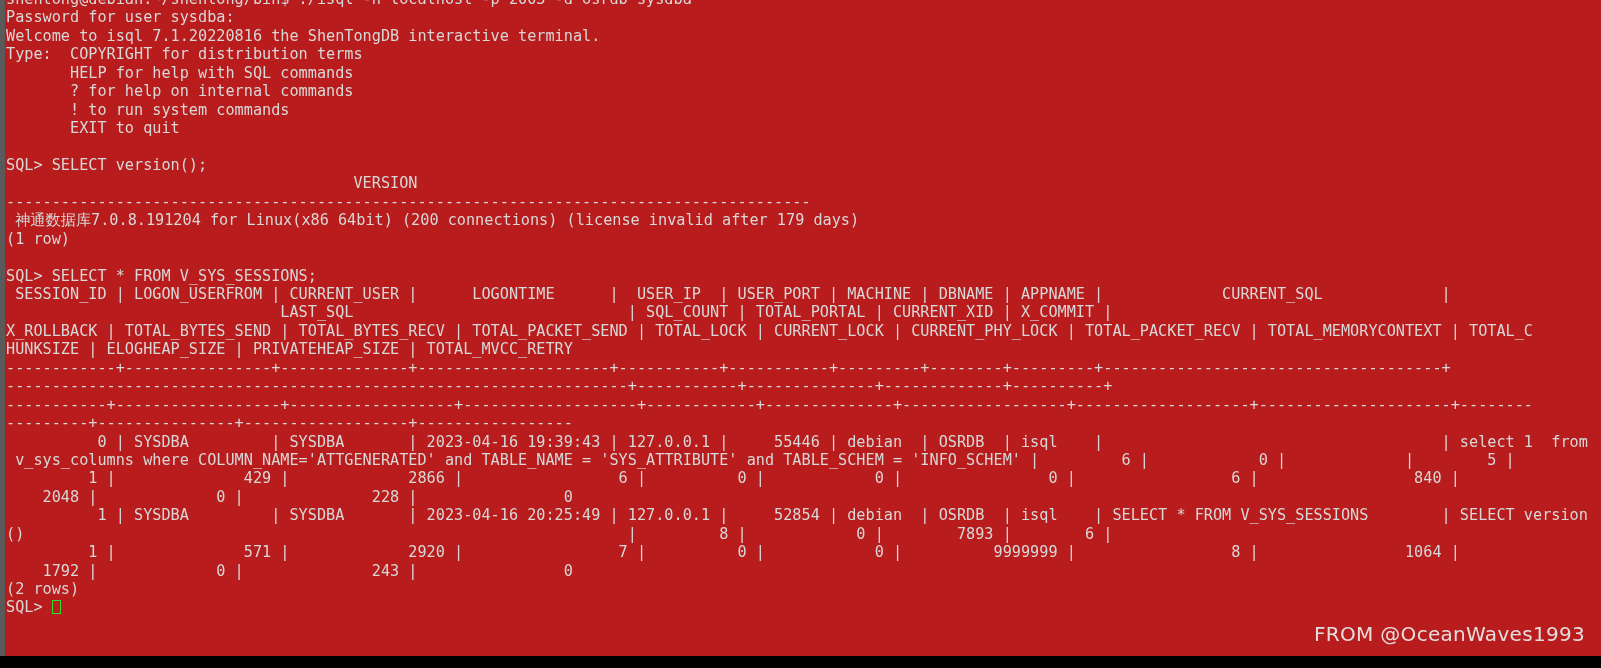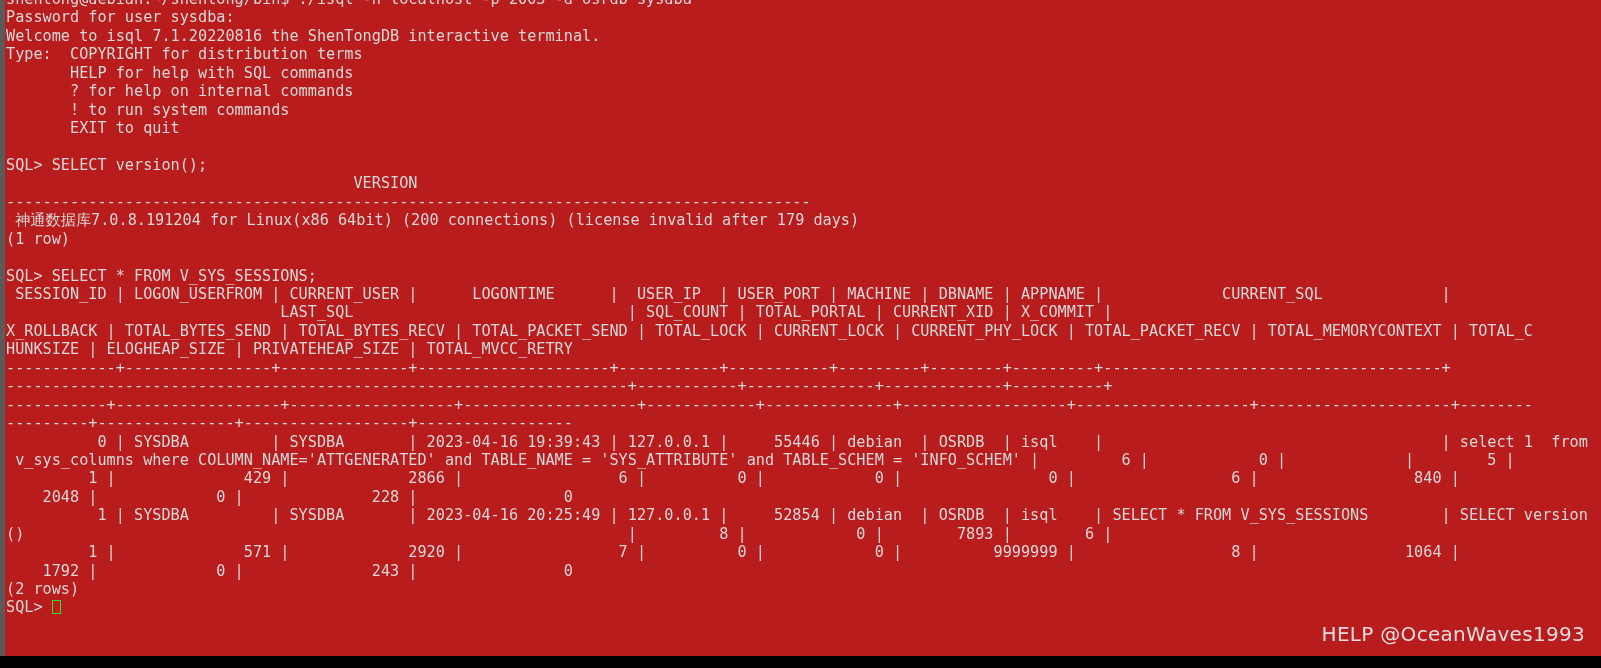--- a/index.html
+++ b/index.html
@@ -82,14 +82,14 @@
 <body>
 
 <div id="terminal">
 
   <div class="scrollbar">
     <div class="scroll-thumb"></div>
   </div>
 
   <div class="screen" id="screen"><div class="line">shentong@debian:~/shentong/bin$ ./isql -h localhost -p 2003 -d osrdb sysdba</div><div class="line">Password for user sysdba:</div><div class="line">Welcome to isql 7.1.20220816 the ShenTongDB interactive terminal.</div><div class="line">Type:  COPYRIGHT for distribution terms</div><div class="line">       HELP for help with SQL commands</div><div class="line">       ? for help on internal commands</div><div class="line">       ! to run system commands</div><div class="line">       EXIT to quit</div><div class="line">&nbsp;</div><div class="line">SQL&gt; SELECT version();</div><div class="line">                                      VERSION                                     </div><div class="line">----------------------------------------------------------------------------------------</div><div class="line"> 神通数据库7.0.8.191204 for Linux(x86 64bit) (200 connections) (license invalid after 179 days)</div><div class="line">(1 row)</div><div class="line">&nbsp;</div><div class="line">SQL&gt; SELECT * FROM V_SYS_SESSIONS;</div><div class="line"> SESSION_ID | LOGON_USERFROM | CURRENT_USER |      LOGONTIME      |  USER_IP  | USER_PORT | MACHINE | DBNAME | APPNAME |             CURRENT_SQL             |</div><div class="line">                              LAST_SQL                              | SQL_COUNT | TOTAL_PORTAL | CURRENT_XID | X_COMMIT |</div><div class="line">X_ROLLBACK | TOTAL_BYTES_SEND | TOTAL_BYTES_RECV | TOTAL_PACKET_SEND | TOTAL_LOCK | CURRENT_LOCK | CURRENT_PHY_LOCK | TOTAL_PACKET_RECV | TOTAL_MEMORYCONTEXT | TOTAL_C</div><div class="line">HUNKSIZE | ELOGHEAP_SIZE | PRIVATEHEAP_SIZE | TOTAL_MVCC_RETRY</div><div class="line">------------+----------------+--------------+---------------------+-----------+-----------+---------+--------+---------+-------------------------------------+</div><div class="line">--------------------------------------------------------------------+-----------+--------------+-------------+----------+</div><div class="line">-----------+------------------+------------------+-------------------+------------+--------------+------------------+-------------------+---------------------+--------</div><div class="line">---------+---------------+------------------+-----------------</div><div class="line">          0 | SYSDBA         | SYSDBA       | 2023-04-16 19:39:43 | 127.0.0.1 |     55446 | debian  | OSRDB  | isql    |                                     | select 1  from</div><div class="line"> v_sys_columns where COLUMN_NAME='ATTGENERATED' and TABLE_NAME = 'SYS_ATTRIBUTE' and TABLE_SCHEM = 'INFO_SCHEM' |         6 |            0 |             |        5 |</div><div class="line">         1 |              429 |             2866 |                 6 |          0 |            0 |                0 |                 6 |                 840 |</div><div class="line">    2048 |             0 |              228 |                0</div><div class="line">          1 | SYSDBA         | SYSDBA       | 2023-04-16 20:25:49 | 127.0.0.1 |     52854 | debian  | OSRDB  | isql    | SELECT * FROM V_SYS_SESSIONS        | SELECT version</div><div class="line">()                                                                  |         8 |            0 |        7893 |        6 |</div><div class="line">         1 |              571 |             2920 |                 7 |          0 |            0 |          9999999 |                 8 |                1064 |</div><div class="line">    1792 |             0 |              243 |                0</div><div class="line">(2 rows)</div><div class="line"><span>SQL&gt; </span><span class="cursor"></span></div></div>
 
-  <div class="watermark">HELP @OceanWaves1993</div>
+  <div class="watermark">FROM @OceanWaves1993</div>
 </div>
 
 </body></html>

